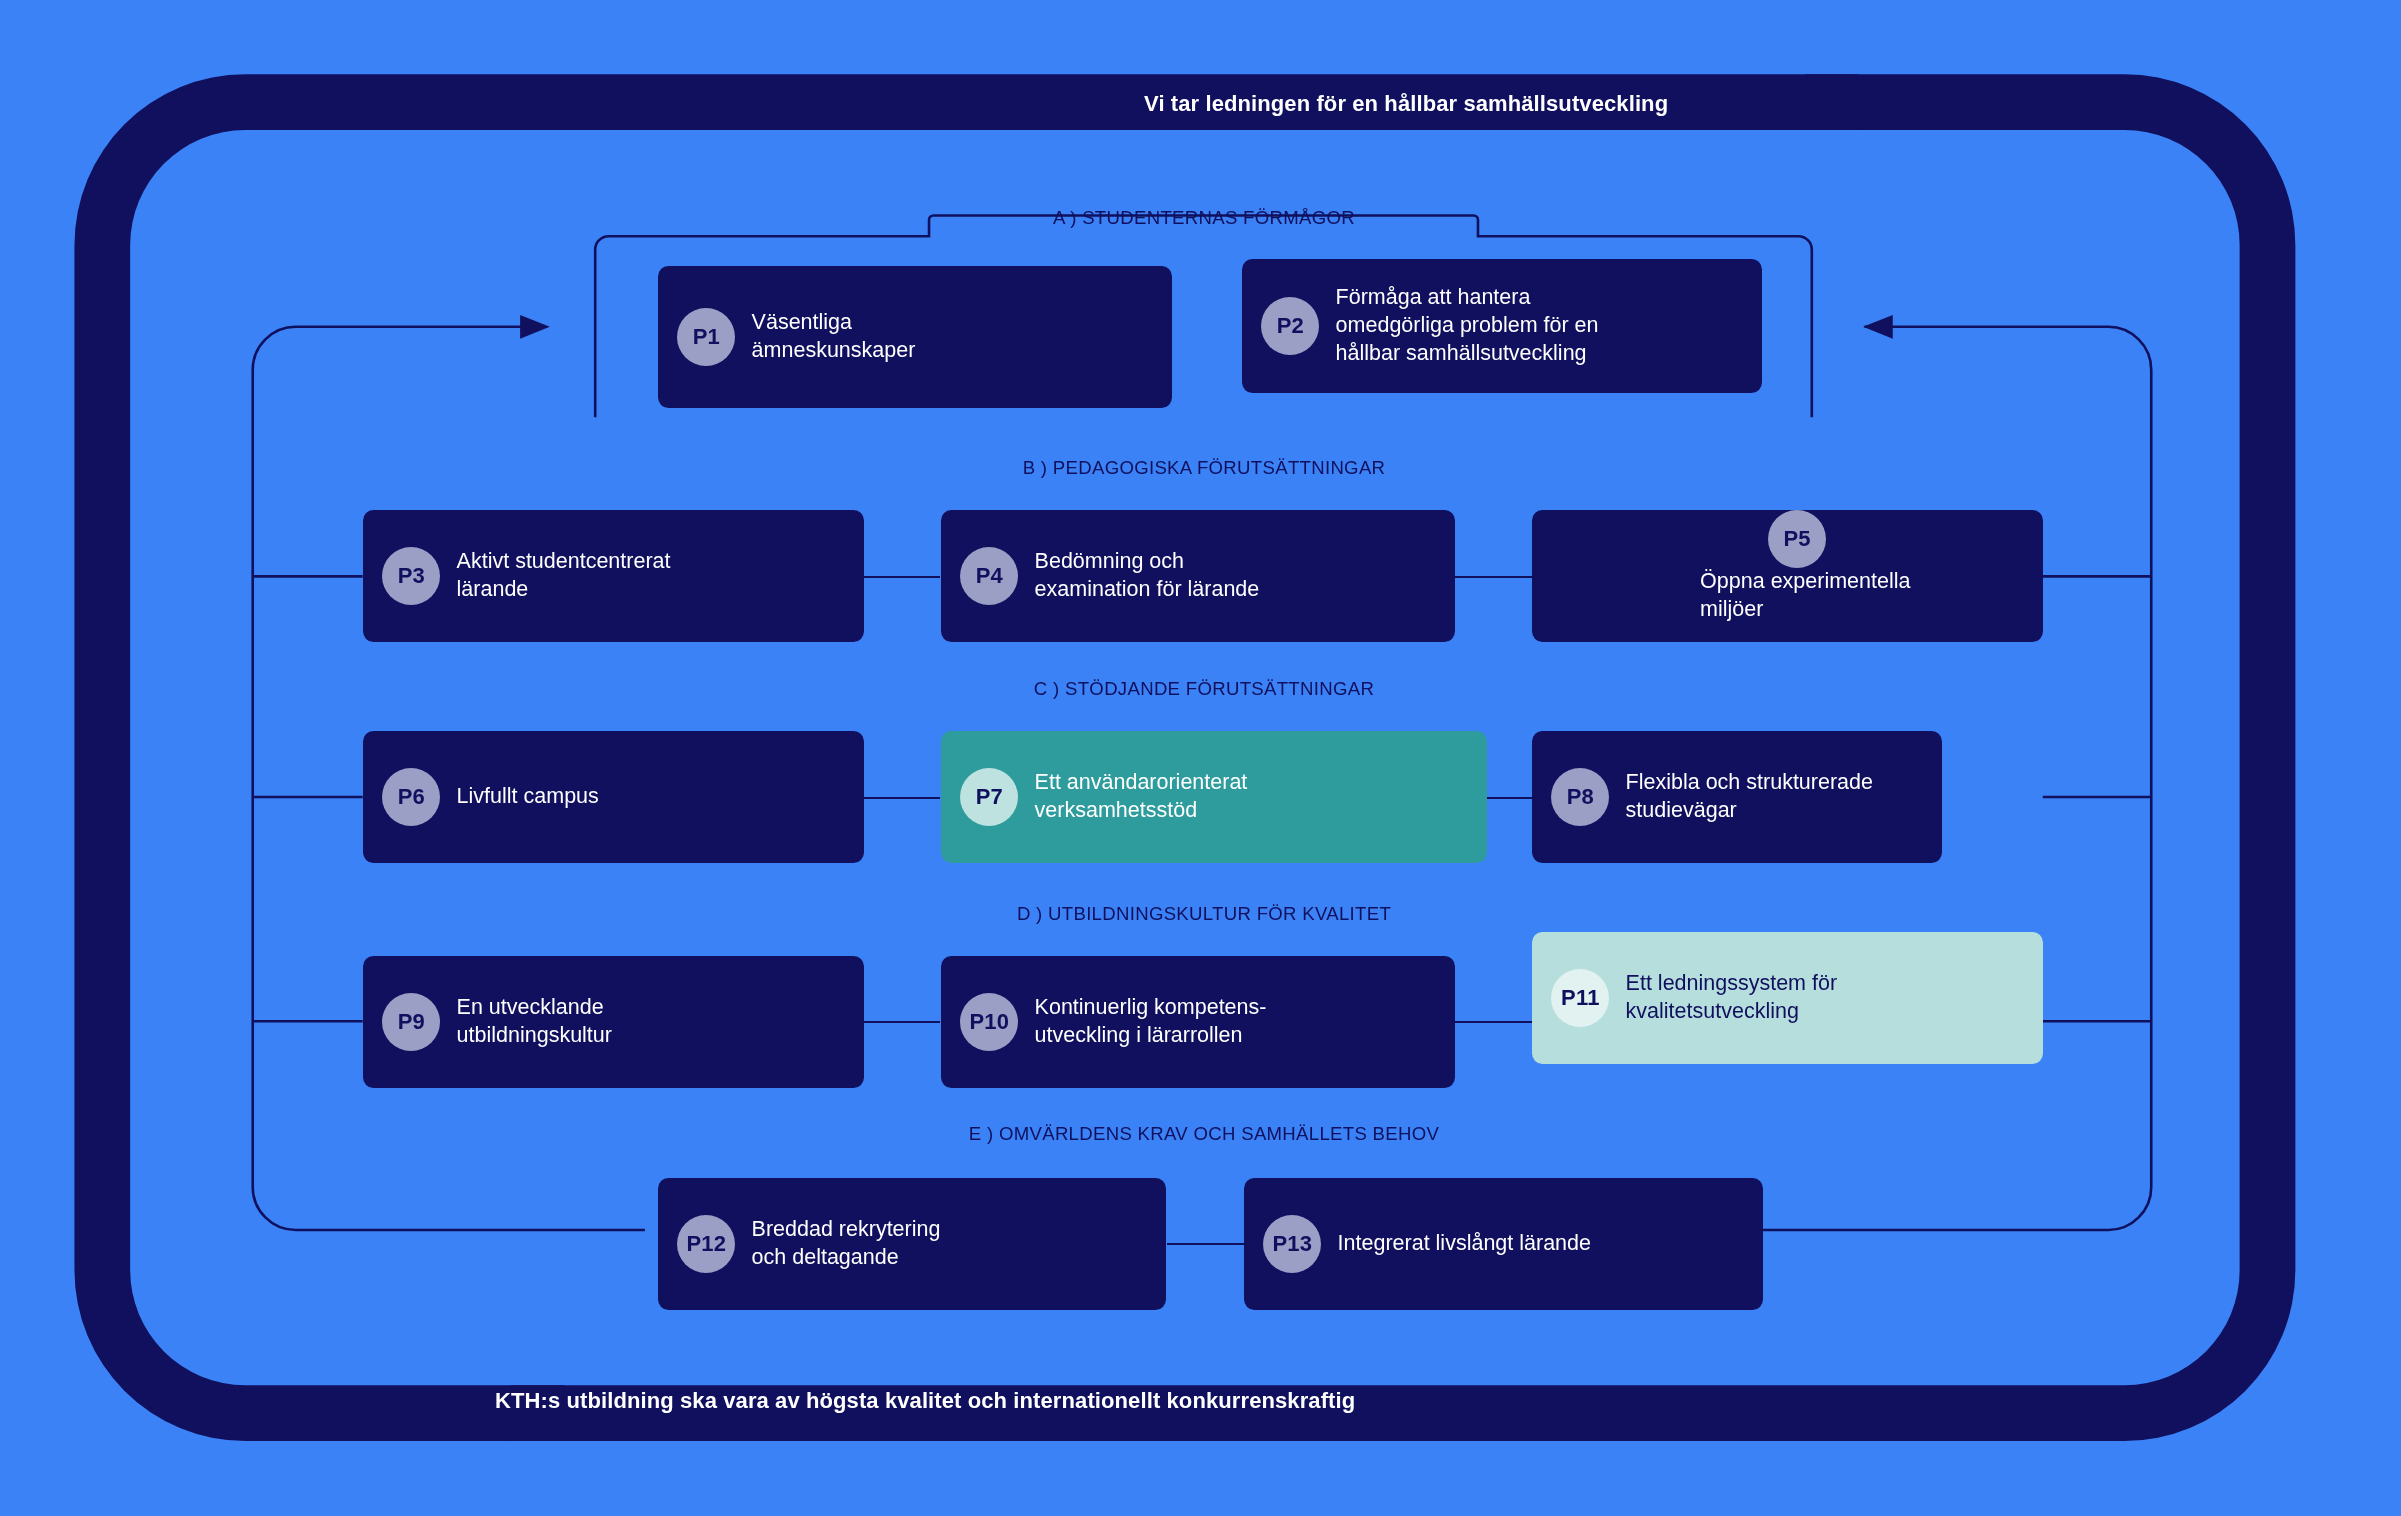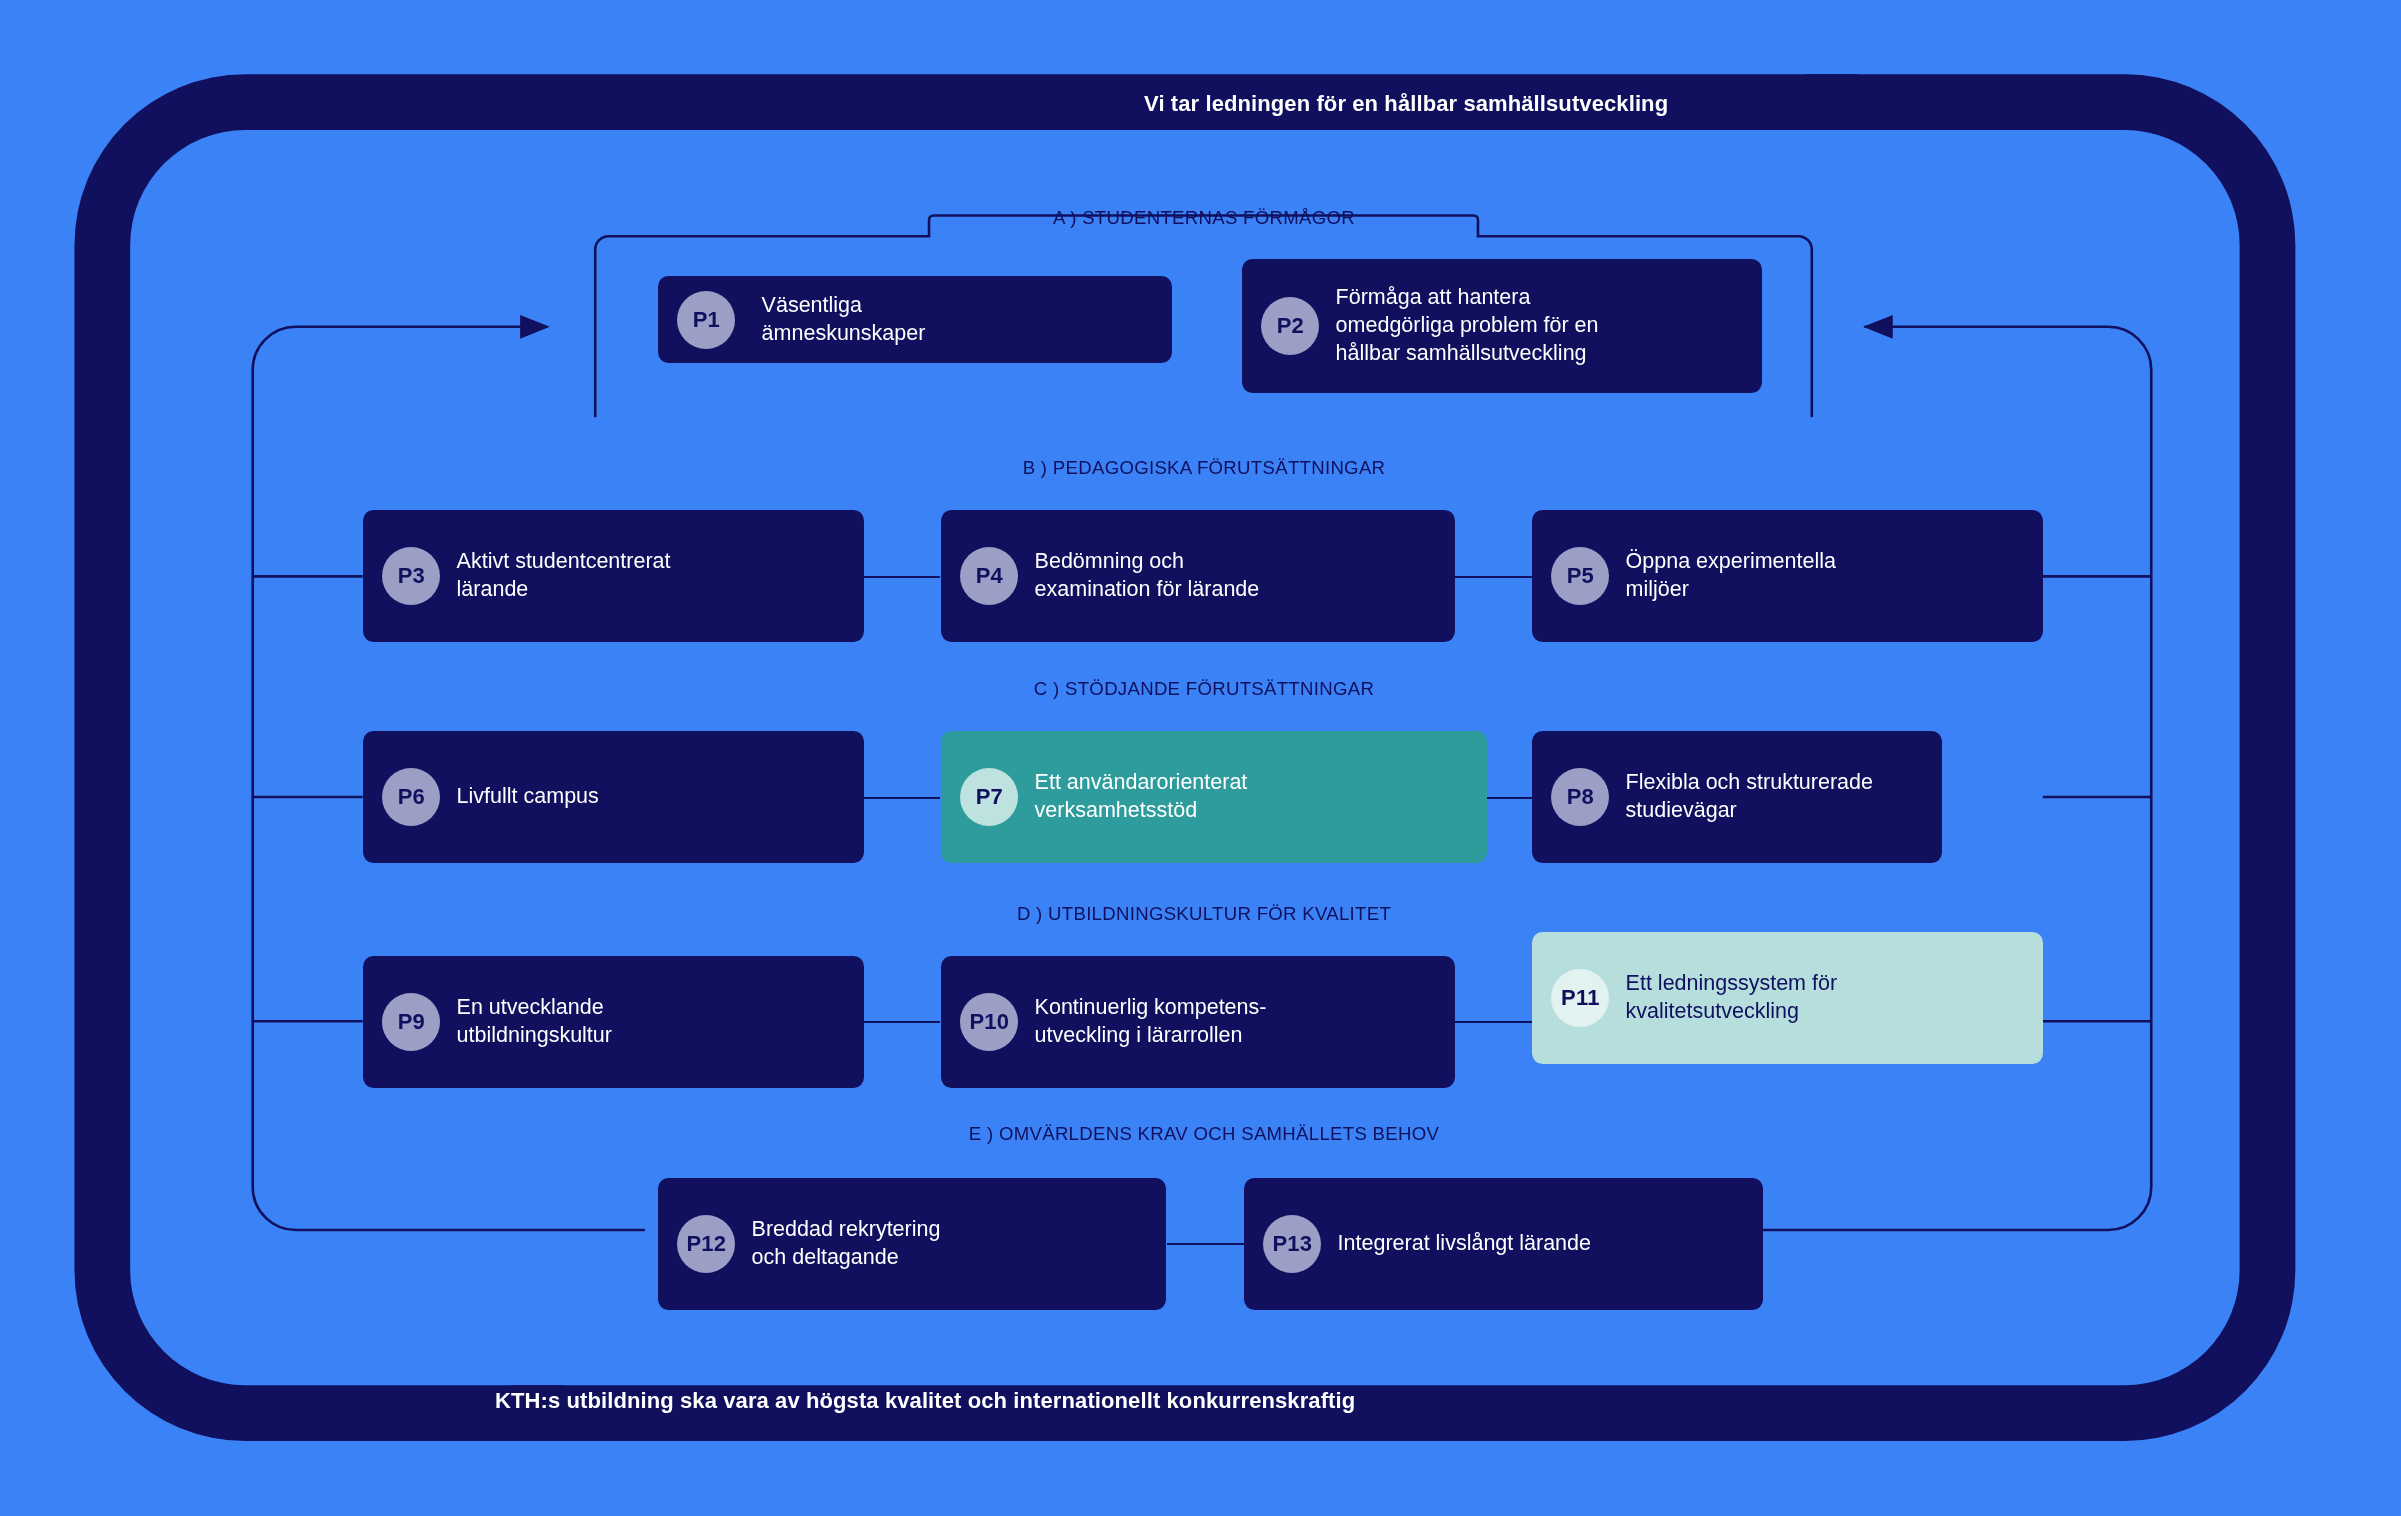--- a/index.html
+++ b/index.html
@@ -154,21 +154,21 @@
   <div class="h-link" style="left:863px;top:576px;width:77px;"></div>
   <div class="h-link" style="left:1455px;top:576px;width:77px;"></div>
   <div class="h-link" style="left:863px;top:797px;width:77px;"></div>
   <div class="h-link" style="left:1455px;top:797px;width:77px;"></div>
   <div class="h-link" style="left:863px;top:1021px;width:77px;"></div>
   <div class="h-link" style="left:1455px;top:1021px;width:77px;"></div>
   <div class="h-link" style="left:1167px;top:1243px;width:77px;"></div>
 
   
   
-  <div class="card" style="left:658px;top:276px;width:514px;height:87px;gap:10px;">
+  <div class="card" style="left:658px;top:266px;width:514px;height:142px;">
     <div class="badge">P1</div>
     <div class="card-text">Väsentliga
 ämneskunskaper</div>
   </div>
 
   <div class="card" style="left:1242px;top:259px;width:520px;height:134px;">
     <div class="badge">P2</div>
     <div class="card-text">Förmåga att hantera
 omedgörliga problem för en
 hållbar samhällsutveckling</div>
@@ -180,21 +180,21 @@
     <div class="card-text">Aktivt studentcentrerat
 lärande</div>
   </div>
 
   <div class="card" style="left:941px;top:510px;width:514px;height:132px;">
     <div class="badge">P4</div>
     <div class="card-text">Bedömning och
 examination för lärande</div>
   </div>
 
-  <div class="card" style="left:1532px;top:510px;width:511px;height:132px;">
+  <div class="card" style="left:1532px;top:510px;width:511px;height:132px;flex-direction:column;">
     <div class="badge">P5</div>
     <div class="card-text">Öppna experimentella
 miljöer</div>
   </div>
 
   
   <div class="card" style="left:363px;top:731px;width:501px;height:132px;">
     <div class="badge">P6</div>
     <div class="card-text">Livfullt campus</div>
   </div>

